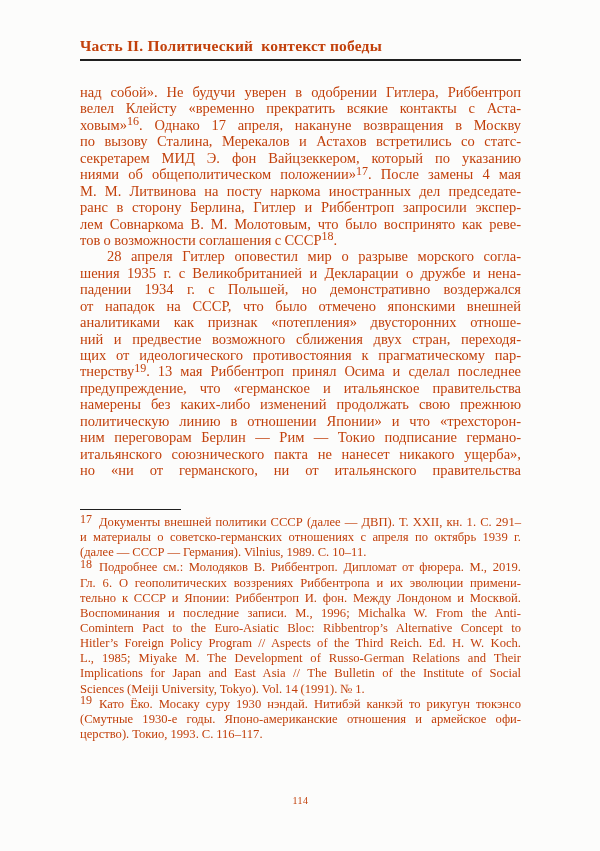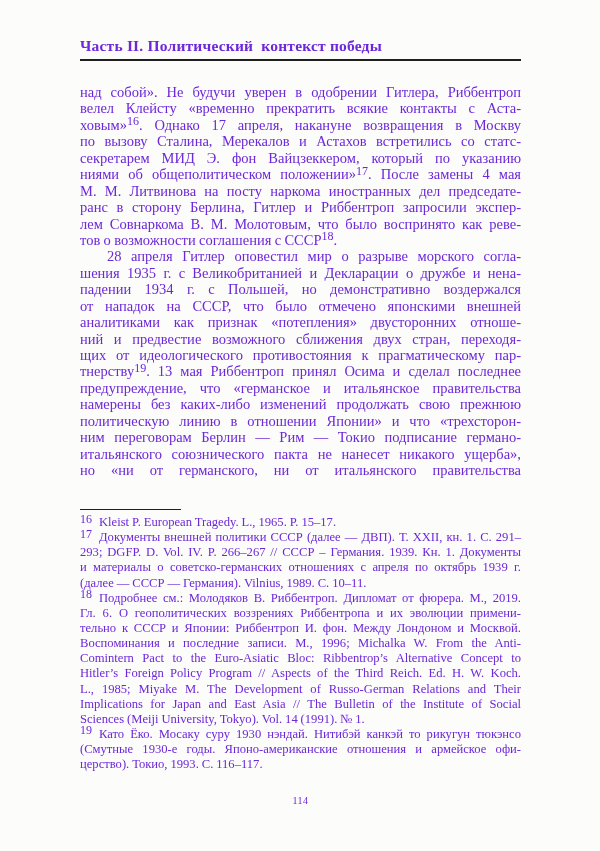--- a/index.html
+++ b/index.html
@@ -1,21 +1,21 @@
 <!DOCTYPE html>
 <html><head>
 <meta charset="utf-8">
 <style>
   html,body{margin:0;padding:0;}
   .page{
     position:relative;
     width:600px;height:851px;
     background:#fcfcfb;
     font-family:"Liberation Serif","DejaVu Serif",serif;
-    color:#6d28d9;
+    color:#c2410c;
     overflow:hidden;
   }
   .col{position:absolute;left:80px;width:441px;}
 
   
   .runhead{
     top:37px;
     border-bottom:2px solid #1f1f1f;
     padding-bottom:4px;
   }
@@ -99,27 +99,23 @@
       <div class="bl">политическую линию в отношении Японии» и что «трехсторон-</div>
       <div class="bl">ним переговорам Берлин — Рим — Токио подписание германо-</div>
       <div class="bl">итальянского союзнического пакта не нанесет никакого ущерба»,</div>
       <div class="bl">но «ни от германского, ни от итальянского правительства</div>
     </div>
   </div>
 
   <div class="col footnotes">
     <div class="fnrule"></div>
 
-    <div class="fn">
-      <div class="bl lastline"><sup class="fnm">16</sup><span>Kleist P. European Tragedy. L., 1965. P. 15–17.</span></div>
-    </div>
 
     <div class="fn">
       <div class="bl"><sup class="fnm">17</sup><span>Документы внешней политики СССР (далее — ДВП). Т. XXII, кн. 1. С. 291–</span></div>
-      <div class="bl">293; DGFP. D. Vol. IV. P. 266–267 // СССР – Германия. 1939. Кн. 1. Документы</div>
       <div class="bl">и материалы о советско-германских отношениях с апреля по октябрь 1939 г.</div>
       <div class="bl lastline">(далее — СССР — Германия). Vilnius, 1989. С. 10–11.</div>
     </div>
 
     <div class="fn">
       <div class="bl"><sup class="fnm">18</sup><span>Подробнее см.: Молодяков В. Риббентроп. Дипломат от фюрера. М., 2019.</span></div>
       <div class="bl">Гл. 6. О геополитических воззрениях Риббентропа и их эволюции примени-</div>
       <div class="bl">тельно к СССР и Японии: Риббентроп И. фон. Между Лондоном и Москвой.</div>
       <div class="bl">Воспоминания и последние записи. М., 1996; Michalka W. From the Anti-</div>
       <div class="bl">Comintern Pact to the Euro-Asiatic Bloc: Ribbentrop’s Alternative Concept to</div>

